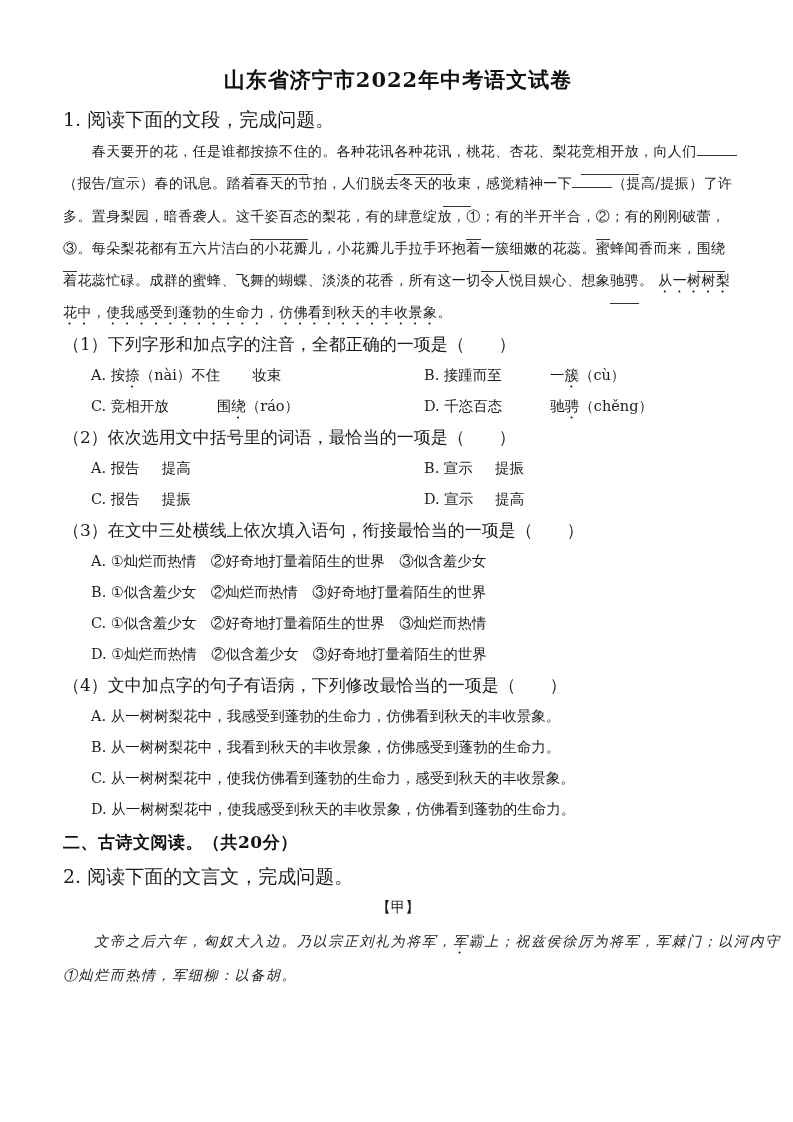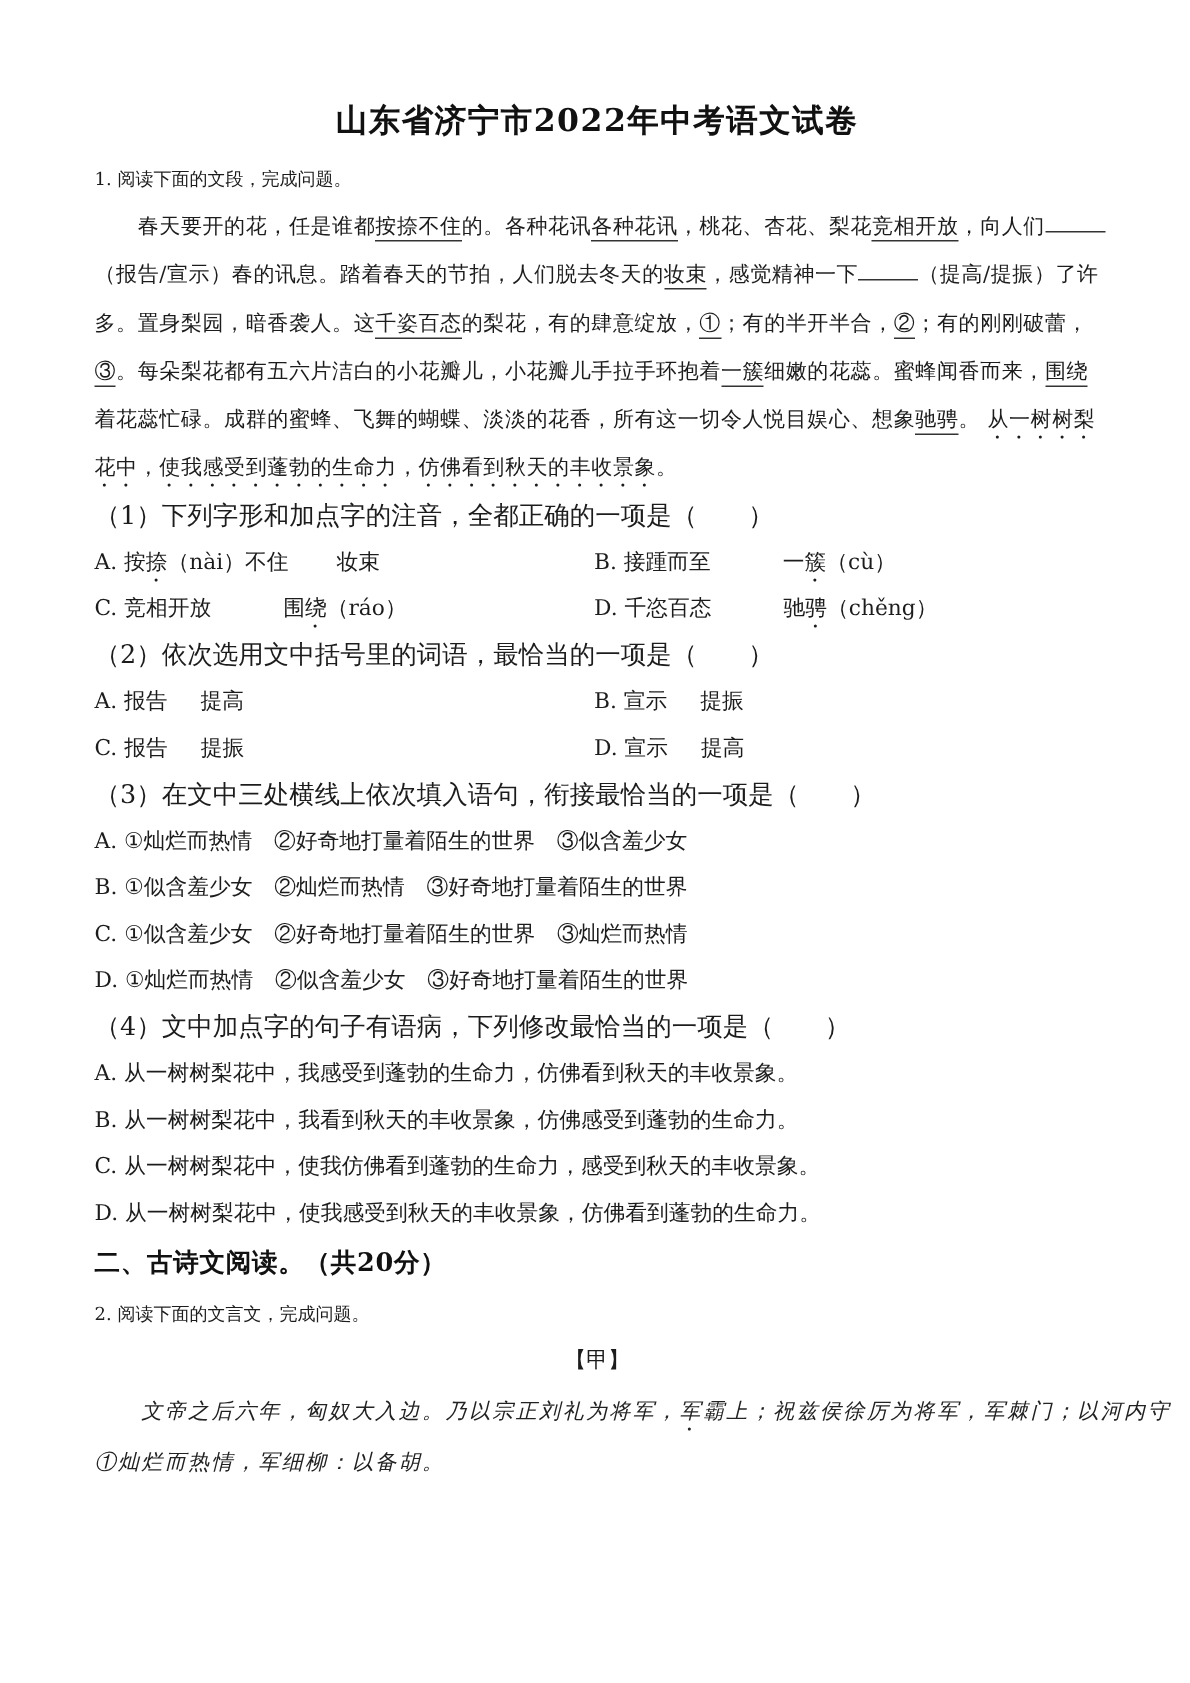--- a/index.html
+++ b/index.html
@@ -13,35 +13,35 @@
     padding:64px 60px 0 63px;overflow:hidden;background:#fff;
   }
   .title{
     text-align:center;font-size:21px;font-weight:bold;
     line-height:32px;margin:0 0 10px 0;letter-spacing:1px;color:#111;
   }
   .sec-heading{
     font-size:17px;font-weight:bold;line-height:27px;margin:0 0 7px 0;
     letter-spacing:0.5px;color:#111;
   }
-  .intro{font-size:12px;line-height:27px;margin:0 0 2px 0;}
+  .intro{font-size:19px;line-height:27px;margin:0 0 2px 0;}
   .passage{margin:0;}
   .pline{
     font-size:14px;line-height:32.3px;height:32.3px;
     white-space:nowrap;letter-spacing:0.4px;
   }
   .kai .pline{
     font-style:italic;font-size:14px;letter-spacing:1.6px;
     line-height:34px;height:34px;color:#222;
   }
   .stem{font-size:17px;line-height:31px;height:31px;white-space:nowrap;}
   .qrow{font-size:14.5px;line-height:31px;height:31px;white-space:nowrap;}
   .two-col{display:grid;grid-template-columns:333px 1fr;}
-  .opt{white-space:nowrap;}
-  .u{border-bottom:1px solid #333;padding-bottom:1px;}
+  .opt{white-space:nowrap;margin-left:28px;}
+  .u{border-bottom:1px solid #333;padding-bottom:15px;}
   .dot{
     -webkit-text-emphasis:filled dot;
     -webkit-text-emphasis-position:under right;
     text-emphasis:filled dot;
     text-emphasis-position:under right;
   }
   .blank{
     display:inline-block;border-bottom:1px solid #333;
     height:13px;vertical-align:baseline;
   }

